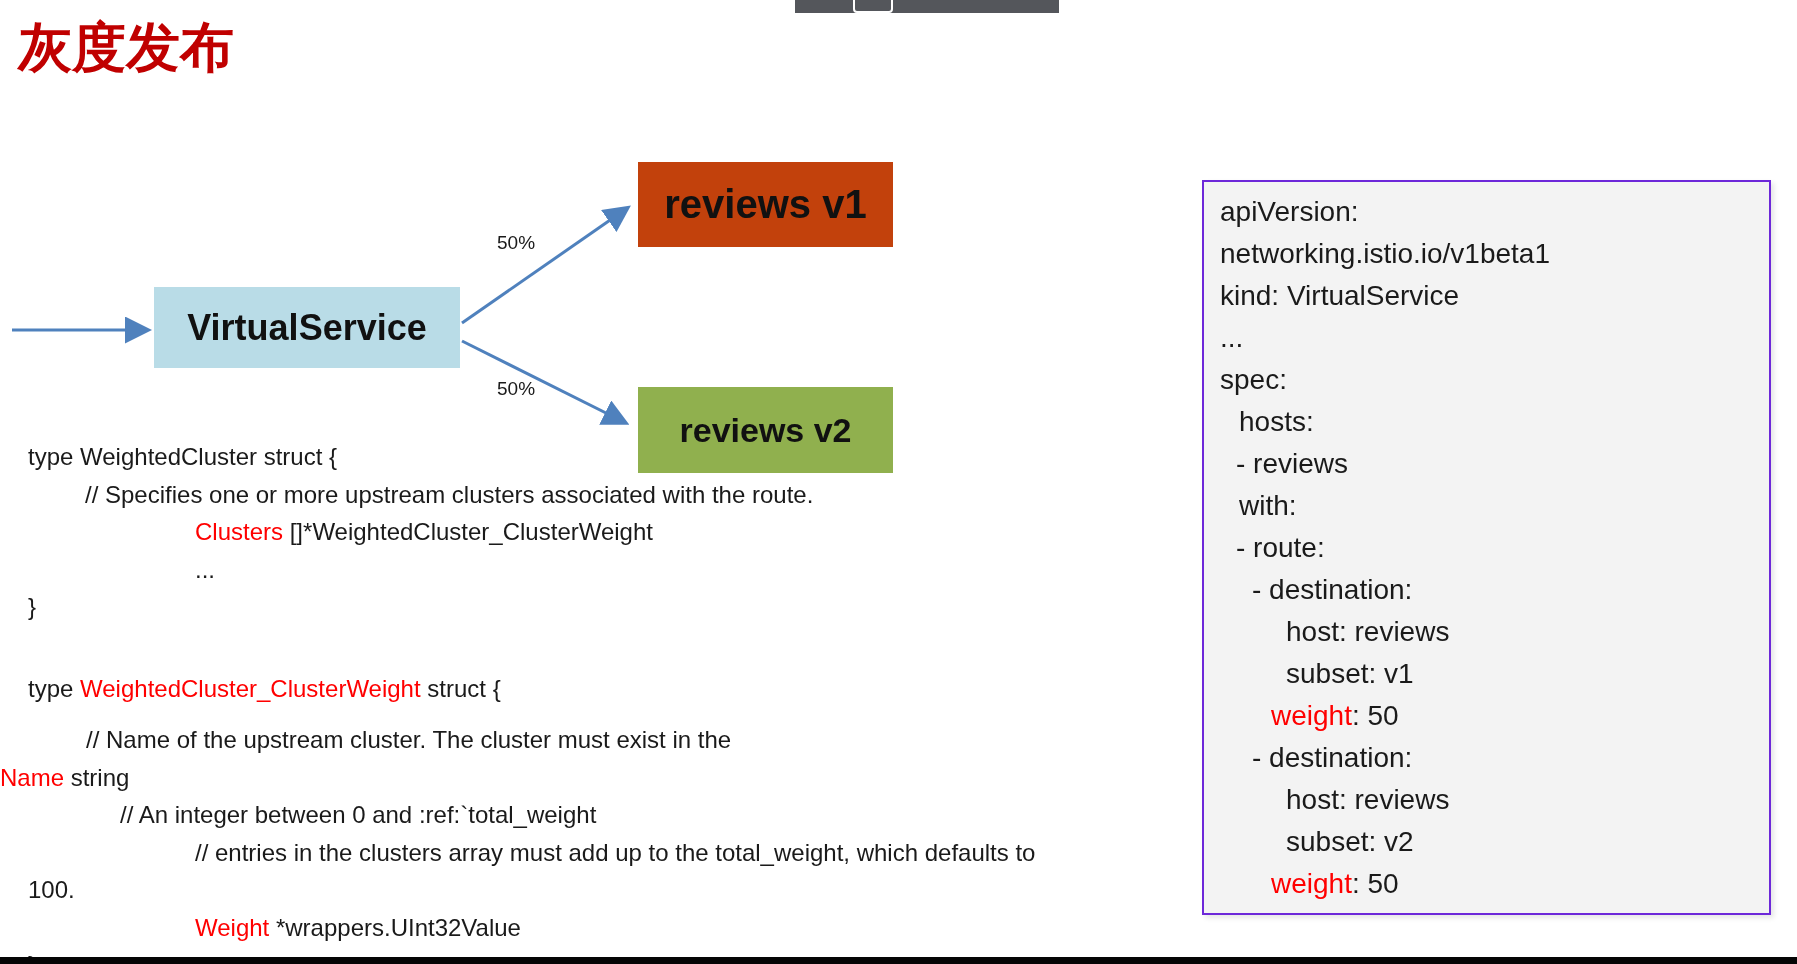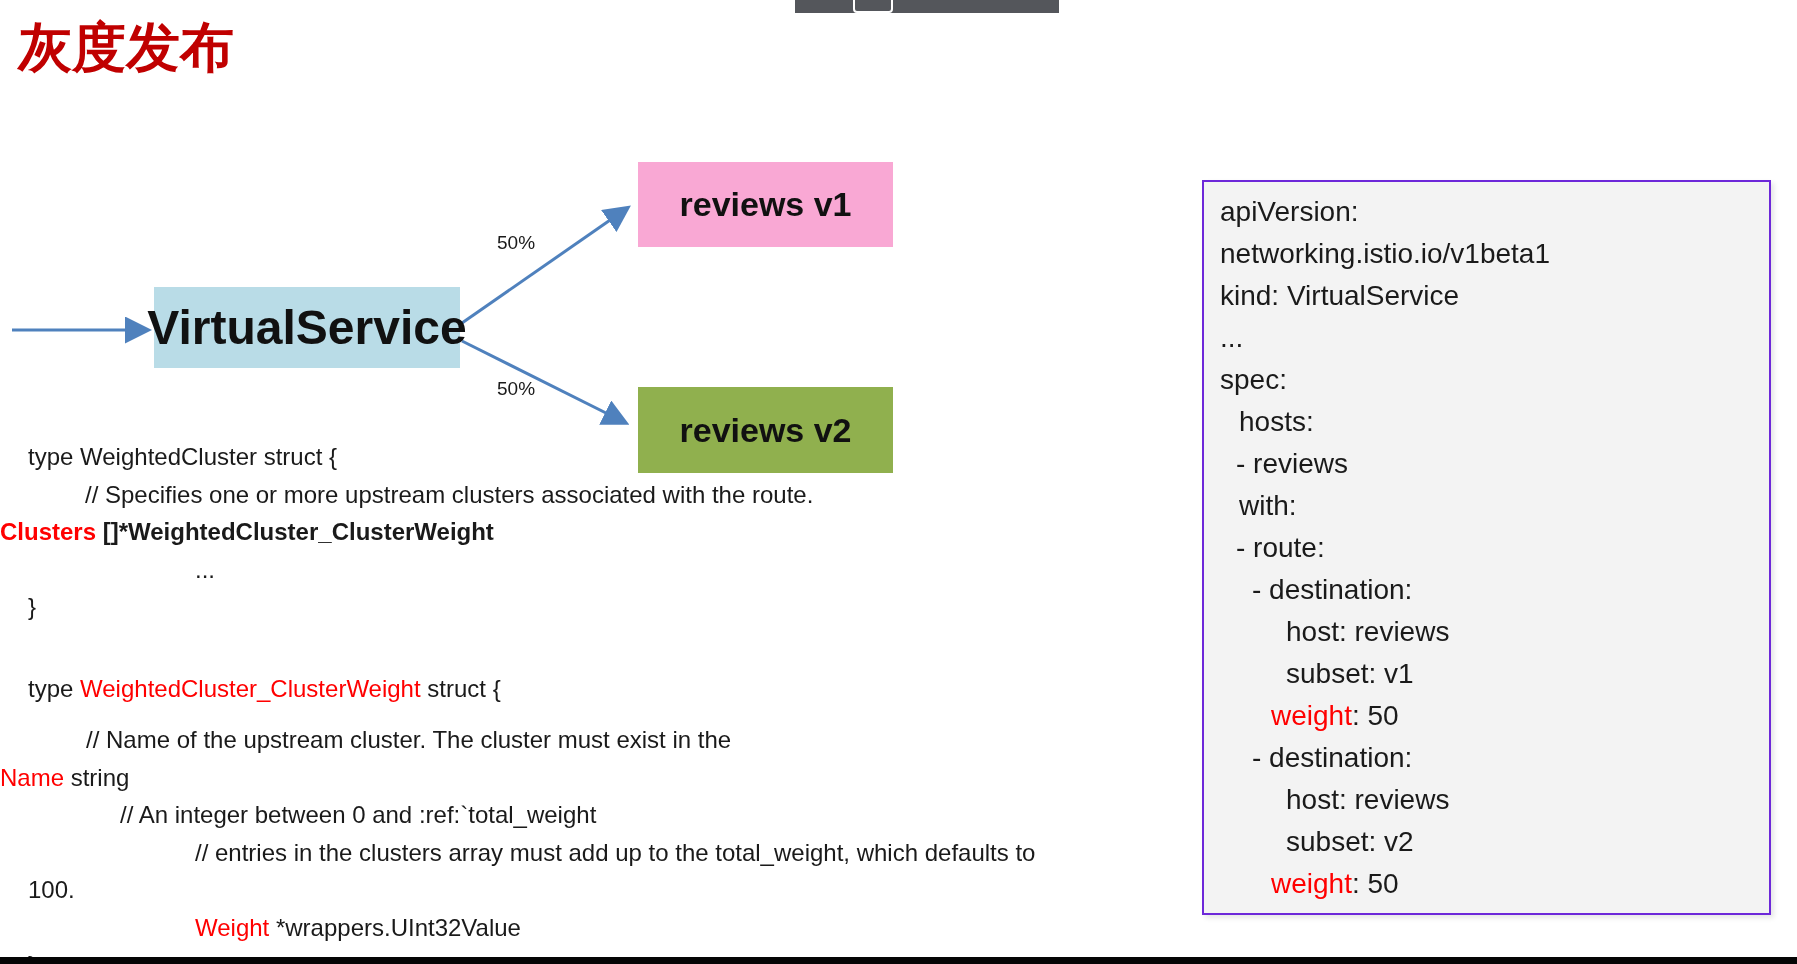--- a/index.html
+++ b/index.html
@@ -16,22 +16,22 @@
   
   .title{
     position:absolute;left:18px;top:18px;margin:0;
     font-size:54px;font-weight:bold;color:#C00000;line-height:1.1;white-space:nowrap;
   }
   
   .node{
     position:absolute;display:flex;align-items:center;justify-content:center;
     font-weight:bold;color:#111;white-space:nowrap;z-index:2;
   }
-  .vs-box{left:154px;top:287px;width:306px;height:81px;background:#B9DCE7;font-size:48px;}
-  .v1-box{left:638px;top:162px;width:255px;height:85px;background:#f9a8d4;font-size:34px;}
+  .vs-box{left:154px;top:287px;width:306px;height:81px;background:#B9DCE7;font-size:36px;}
+  .v1-box{left:638px;top:162px;width:255px;height:85px;background:#c2410c;font-size:40px;}
   .v2-box{left:638px;top:387px;width:255px;height:86px;background:#90B04E;font-size:34px;}
   .pct{position:absolute;font-size:19px;color:#1a1a1a;z-index:2;white-space:nowrap;}
   .pct-top{left:497px;top:232px;}
   .pct-bottom{left:497px;top:378px;}
   .arrows{position:absolute;left:0;top:0;width:1797px;height:964px;z-index:1;}
   
   .code{
     position:absolute;left:0;top:438px;width:1300px;z-index:4;
     font-size:24px;color:#1a1a1a;
   }
@@ -82,21 +82,21 @@
     <span>reviews v1</span>
   </div>
 
   <div class="node v2-box">
     <span>reviews v2</span>
   </div>
 
   <div class="code">
       <div class="line" style="padding-left: 28px;"><span>type WeightedCluster struct {</span></div>
       <div class="line" style="padding-left: 85px;"><span>// Specifies one or more upstream clusters associated with the route.</span></div>
-      <div class="line" style=" font-weight: bold;"><span class="red">Clusters</span><span> []*WeightedCluster_ClusterWeight</span></div>
+      <div class="line" style="padding-left: 195px;"><span class="red">Clusters</span><span> []*WeightedCluster_ClusterWeight</span></div>
       <div class="line" style="padding-left: 195px;"><span>...</span></div>
       <div class="line" style="padding-left: 28px;"><span>}</span></div>
       <div class="line blank"></div>
       <div class="line" style="padding-left: 28px;"><span>type </span><span class="red">WeightedCluster_ClusterWeight</span><span> struct {</span></div>
       <div class="line" style="padding-left: 86px; margin-top: 14px;"><span>// Name of the upstream cluster. The cluster must exist in the</span></div>
       <div class="line" style=""><span class="red">Name</span><span> string</span></div>
       <div class="line" style="padding-left: 120px;"><span>// An integer between 0 and :ref:`total_weight</span></div>
       <div class="line" style="padding-left: 195px;"><span>// entries in the clusters array must add up to the total_weight, which defaults to</span></div>
       <div class="line" style="padding-left: 28px;"><span>100.</span></div>
       <div class="line" style="padding-left: 195px;"><span class="red">Weight</span><span> *wrappers.UInt32Value</span></div>

